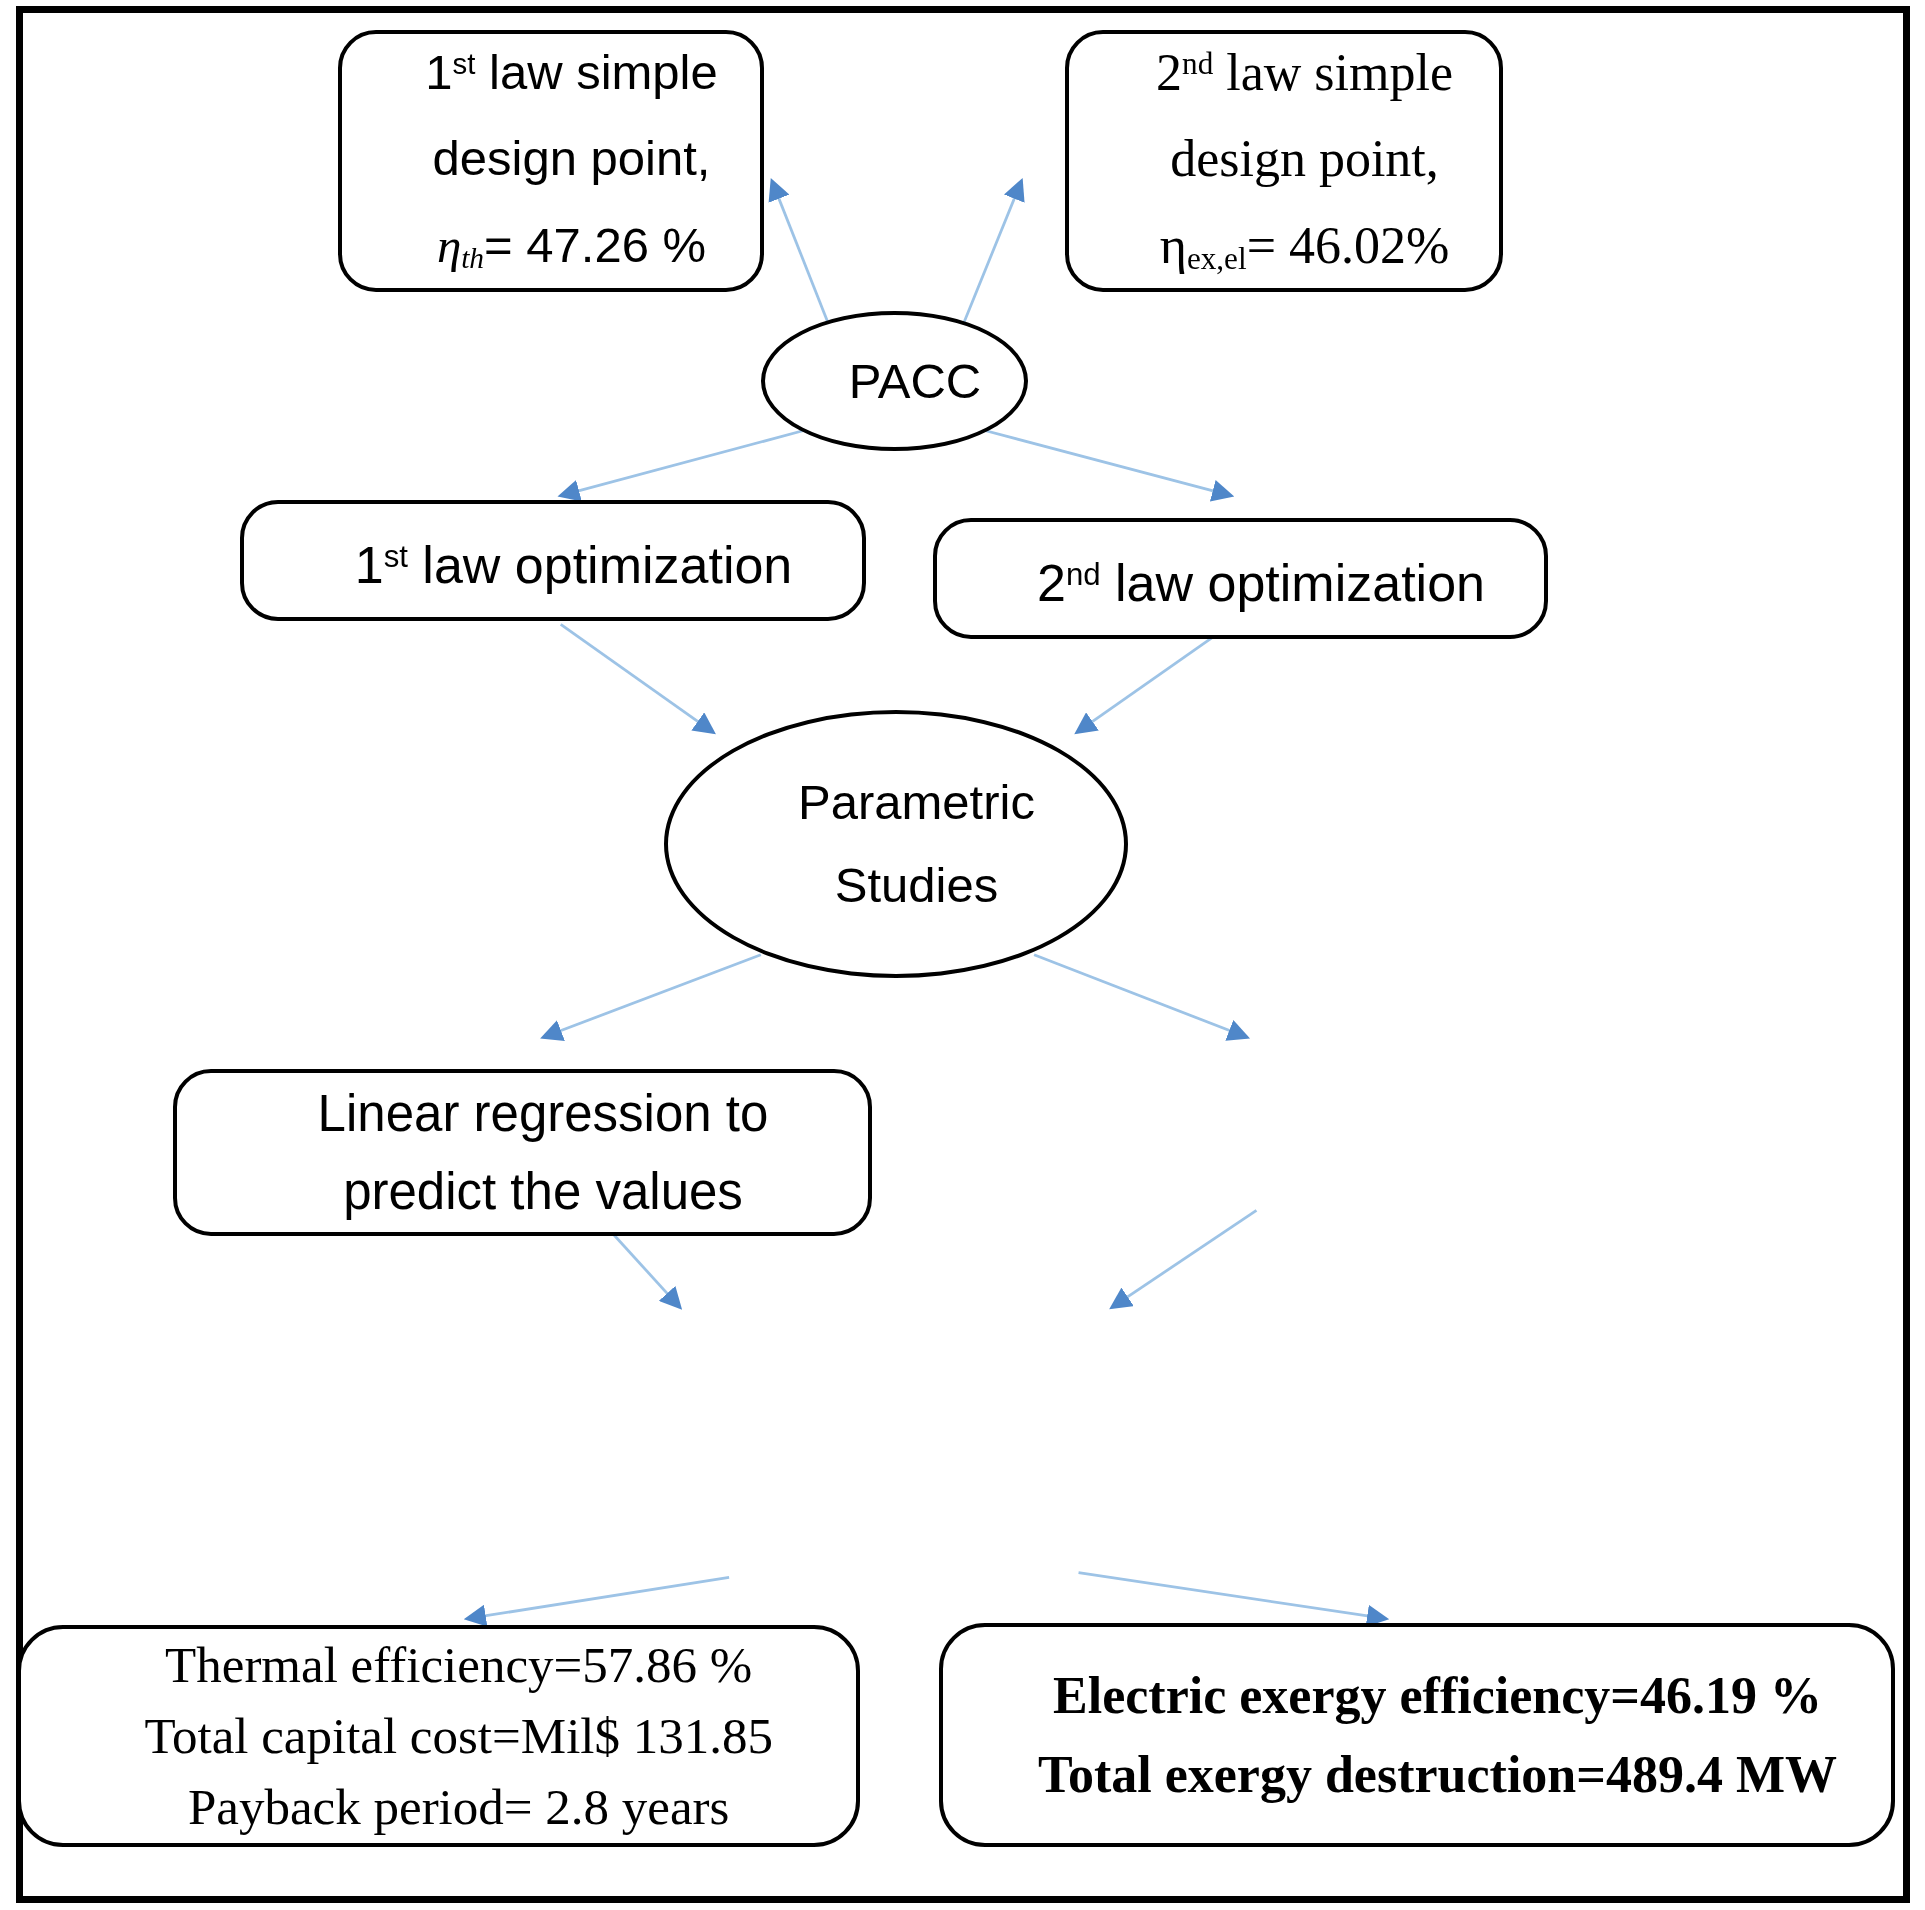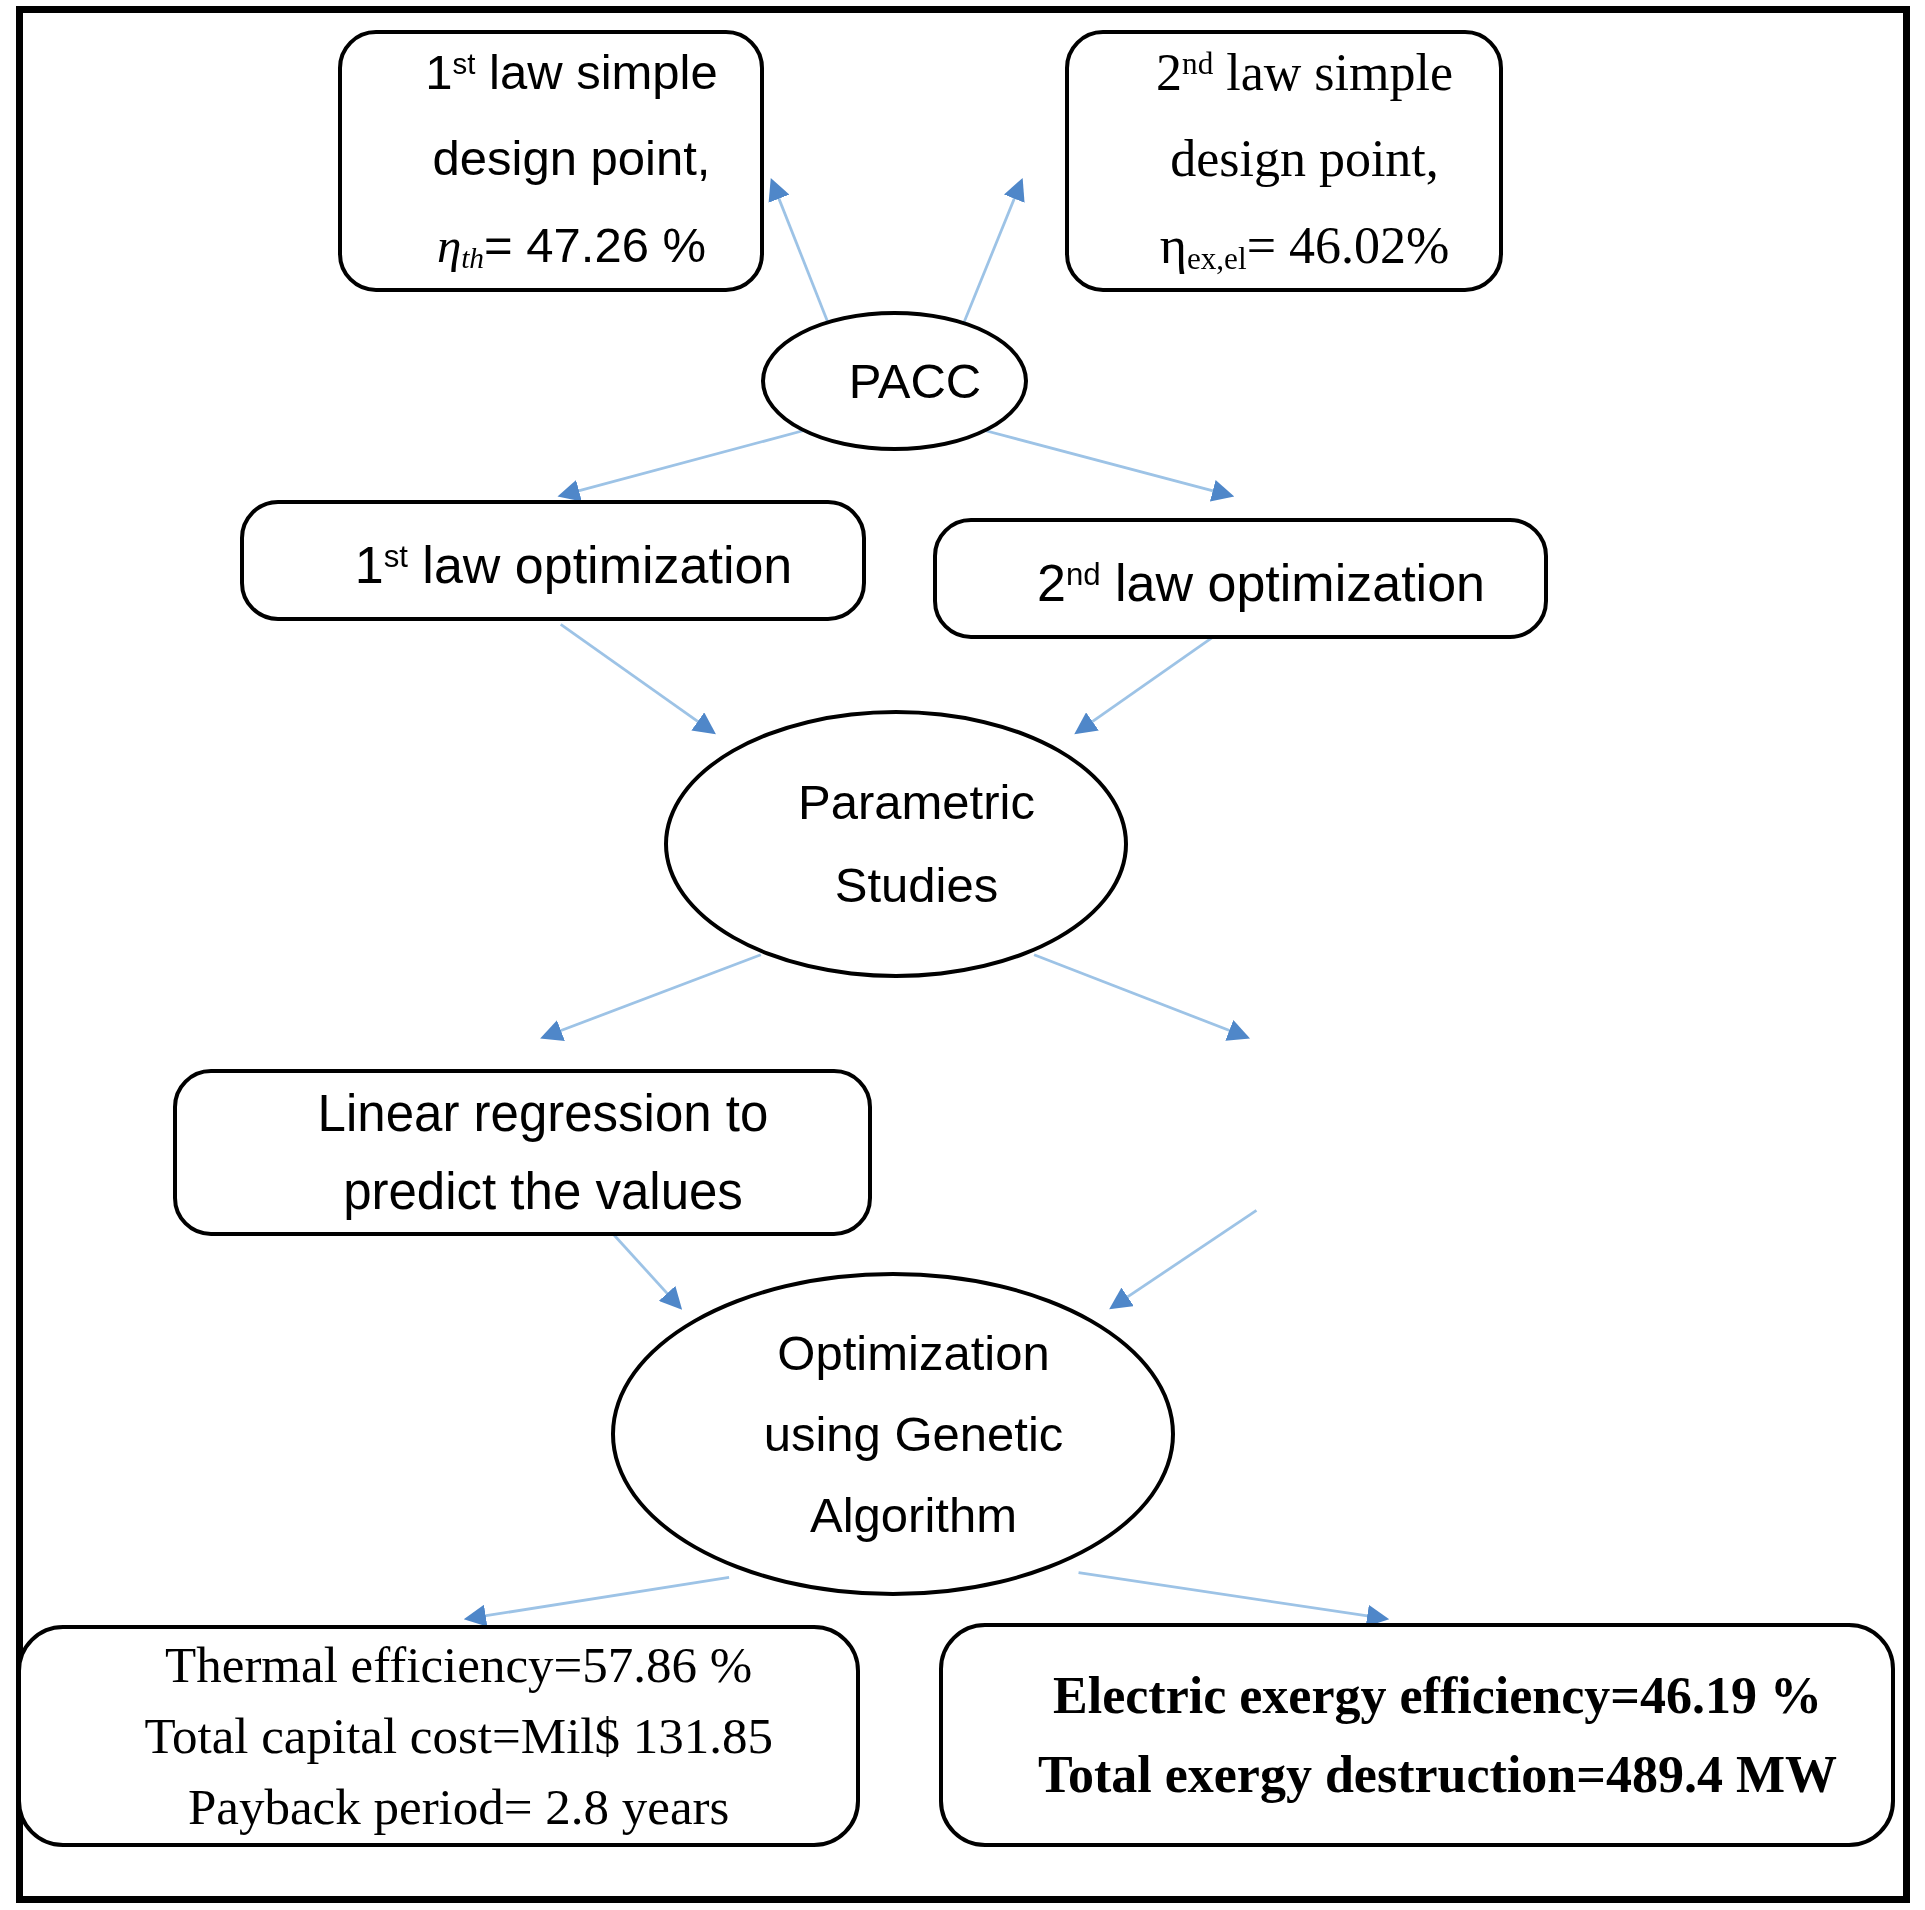--- a/index.html
+++ b/index.html
@@ -113,25 +113,20 @@
     <div>Parametric</div>
     <div>Studies</div>
   </div>
 
   <div class="node box sans t-row5" style="left:173px; top:1042px; width:699px; height:167px;margin-top:27px;">
     <div>Linear regression to</div>
     <div>predict the values</div>
   </div>
 
 
-  <div class="node ellipse sans t-ga" style="left:611px; top:1272px; width:564px; height:324px;">
-    <div>Optimization</div>
-    <div>using Genetic</div>
-    <div>Algorithm</div>
-  </div>
 
   <div class="node box-big-r box serif t-resL" style="left:16.7px; top:1625px; width:843px; height:222px;">
     <div>Thermal efficiency=57.86 %</div>
     <div>Total capital cost=Mil$ 131.85</div>
     <div>Payback period= 2.8 years</div>
   </div>
 
   <div class="node box-big-r box serif t-resR" style="left:939px; top:1623px; width:956px; height:224px;font-weight:bold;">
     <div>Electric exergy efficiency=46.19 %</div>
     <div>Total exergy destruction=489.4 MW</div>

